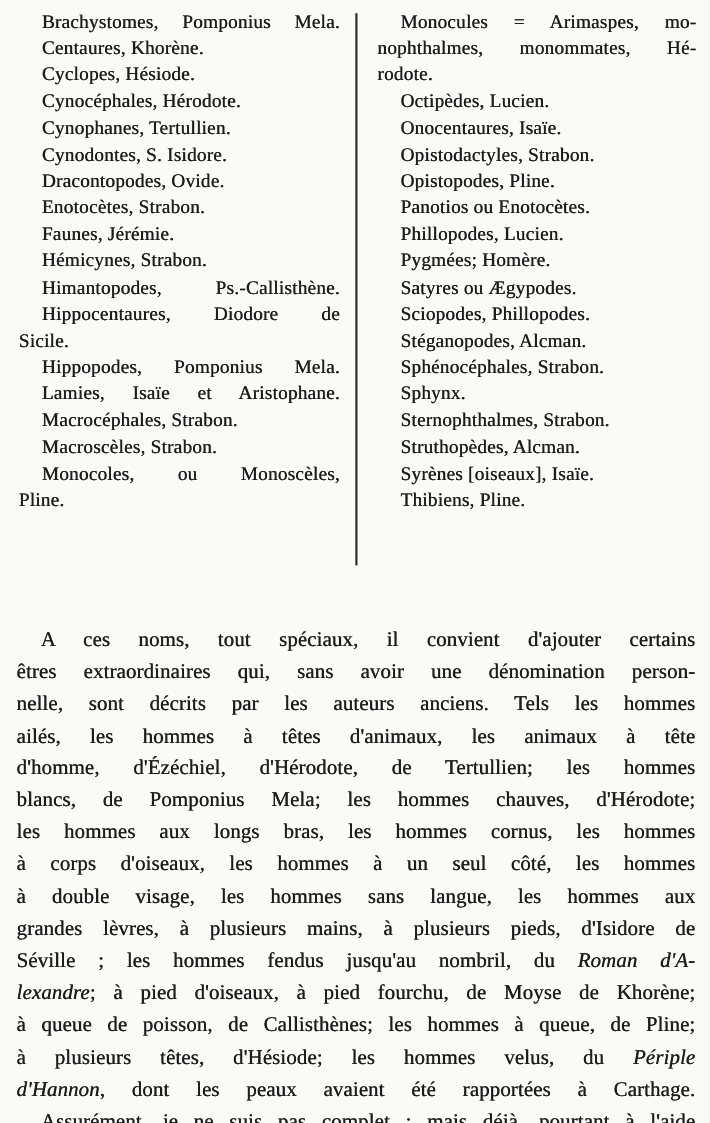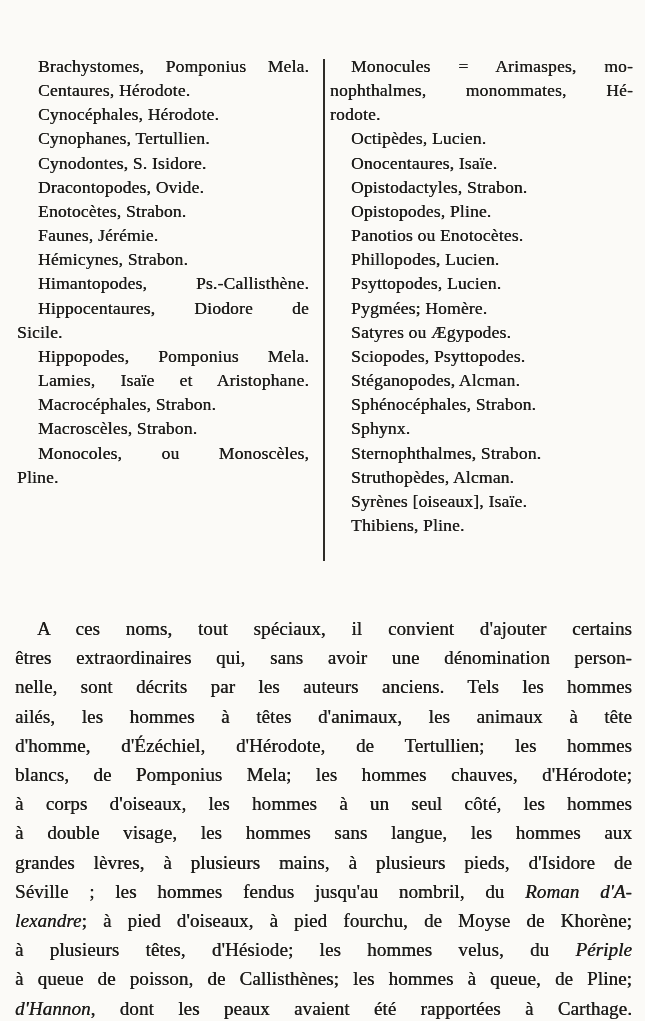--- a/index.html
+++ b/index.html
@@ -11,29 +11,28 @@
     background: #fbfaf7;
     color: #1e1d1b;
     font-family: "Liberation Serif", "DejaVu Serif", serif;
     overflow: hidden;
     text-shadow: 0.3px 0 0 currentColor; 
   }
   .lists {
     display: flex;
     align-items: flex-start;
     padding: 7px 10px 0 17px;
-    margin-top: 47px;
   }
   .col {
     font-size: 17.5px;
     line-height: 24.15px;
     letter-spacing: 0.2px;
   }
   .col-left { width: 292px; }
-  .col-right { flex: 1; padding-left: 5px; padding-right: 2px; }
+  .col-right { flex: 1; padding-left: 18px; padding-right: 2px; }
   .divider {
     width: 2px;
     flex-shrink: 0;
     background: #2e2c28;
     height: 502px;
     margin-top: 5px;
     margin-left: 14px;
   }
   .line { min-height: 24.15px; }
   .line.indent { text-indent: 21px; }
@@ -50,21 +49,22 @@
   .italic { font-style: italic; }
 </style>
 </head>
 <body>
 
 <div class="page">
 
   <div class="lists">
     <div class="col col-left">
         <div class="line indent stretch"><span>Brachystomes, Pomponius Mela.</span></div>
-        <div class="line indent"><span>Centaures, Hérodote.</span></div>
+        <div class="line indent"><span>Centaures, Khorène.</span></div>
+        <div class="line indent"><span>Cyclopes, Hésiode.</span></div>
         <div class="line indent"><span>Cynocéphales, Hérodote.</span></div>
         <div class="line indent"><span>Cynophanes, Tertullien.</span></div>
         <div class="line indent"><span>Cynodontes, S. Isidore.</span></div>
         <div class="line indent"><span>Dracontopodes, Ovide.</span></div>
         <div class="line indent"><span>Enotocètes, Strabon.</span></div>
         <div class="line indent"><span>Faunes, Jérémie.</span></div>
         <div class="line indent"><span>Hémicynes, Strabon.</span></div>
         <div class="line indent stretch"><span>Himantopodes, Ps.-Callisthène.</span></div>
         <div class="line indent stretch"><span>Hippocentaures, Diodore de</span></div>
         <div class="line"><span>Sicile.</span></div>
@@ -81,45 +81,45 @@
     <div class="col col-right">
         <div class="line indent stretch"><span>Monocules = Arimaspes, mo-</span></div>
         <div class="line stretch"><span>nophthalmes, monommates, Hé-</span></div>
         <div class="line"><span>rodote.</span></div>
         <div class="line indent"><span>Octipèdes, Lucien.</span></div>
         <div class="line indent"><span>Onocentaures, Isaïe.</span></div>
         <div class="line indent"><span>Opistodactyles, Strabon.</span></div>
         <div class="line indent"><span>Opistopodes, Pline.</span></div>
         <div class="line indent"><span>Panotios ou Enotocètes.</span></div>
         <div class="line indent"><span>Phillopodes, Lucien.</span></div>
-        <div class="line indent"><span>Psyttopodes, Lucien.</span></div>
         <div class="line indent"><span>Pygmées; Homère.</span></div>
         <div class="line indent"><span>Satyres ou Ægypodes.</span></div>
-        <div class="line indent"><span>Sciopodes, Psyttopodes.</span></div>
+        <div class="line indent"><span>Sciopodes, Phillopodes.</span></div>
         <div class="line indent"><span>Stéganopodes, Alcman.</span></div>
         <div class="line indent"><span>Sphénocéphales, Strabon.</span></div>
         <div class="line indent"><span>Sphynx.</span></div>
         <div class="line indent"><span>Sternophthalmes, Strabon.</span></div>
         <div class="line indent"><span>Struthopèdes, Alcman.</span></div>
         <div class="line indent"><span>Syrènes [oiseaux], Isaïe.</span></div>
         <div class="line indent"><span>Thibiens, Pline.</span></div>
       </div>
   </div>
 
   <div class="body-text">
       <div class="line indent stretch"><span>A ces noms, tout spéciaux, il convient d'ajouter certains</span></div>
       <div class="line stretch"><span>êtres extraordinaires qui, sans avoir une dénomination person-</span></div>
       <div class="line stretch"><span>nelle, sont décrits par les auteurs anciens. Tels les hommes</span></div>
       <div class="line stretch"><span>ailés, les hommes à têtes d'animaux, les animaux à tête</span></div>
       <div class="line stretch"><span>d'homme, d'Ézéchiel, d'Hérodote, de Tertullien; les hommes</span></div>
       <div class="line stretch"><span>blancs, de Pomponius Mela; les hommes chauves, d'Hérodote;</span></div>
+      <div class="line stretch"><span>les hommes aux longs bras, les hommes cornus, les hommes</span></div>
       <div class="line stretch"><span>à corps d'oiseaux, les hommes à un seul côté, les hommes</span></div>
       <div class="line stretch"><span>à double visage, les hommes sans langue, les hommes aux</span></div>
       <div class="line stretch"><span>grandes lèvres, à plusieurs mains, à plusieurs pieds, d'Isidore de</span></div>
       <div class="line stretch"><span>Séville ; les hommes fendus jusqu'au nombril, du </span><span class="italic">Roman d'A-</span></div>
       <div class="line stretch"><span class="italic">lexandre</span><span>; à pied d'oiseaux, à pied fourchu, de Moyse de Khorène;</span></div>
+      <div class="line stretch"><span>à queue de poisson, de Callisthènes; les hommes à queue, de Pline;</span></div>
       <div class="line stretch"><span>à plusieurs têtes, d'Hésiode; les hommes velus, du </span><span class="italic">Périple</span></div>
-      <div class="line stretch"><span>à queue de poisson, de Callisthènes; les hommes à queue, de Pline;</span></div>
       <div class="line stretch"><span class="italic">d'Hannon</span><span>, dont les peaux avaient été rapportées à Carthage.</span></div>
       <div class="line indent stretch"><span>Assurément, je ne suis pas complet ; mais déjà, pourtant à l'aide</span></div>
     </div>
 
 </div>
 
 </body></html>

